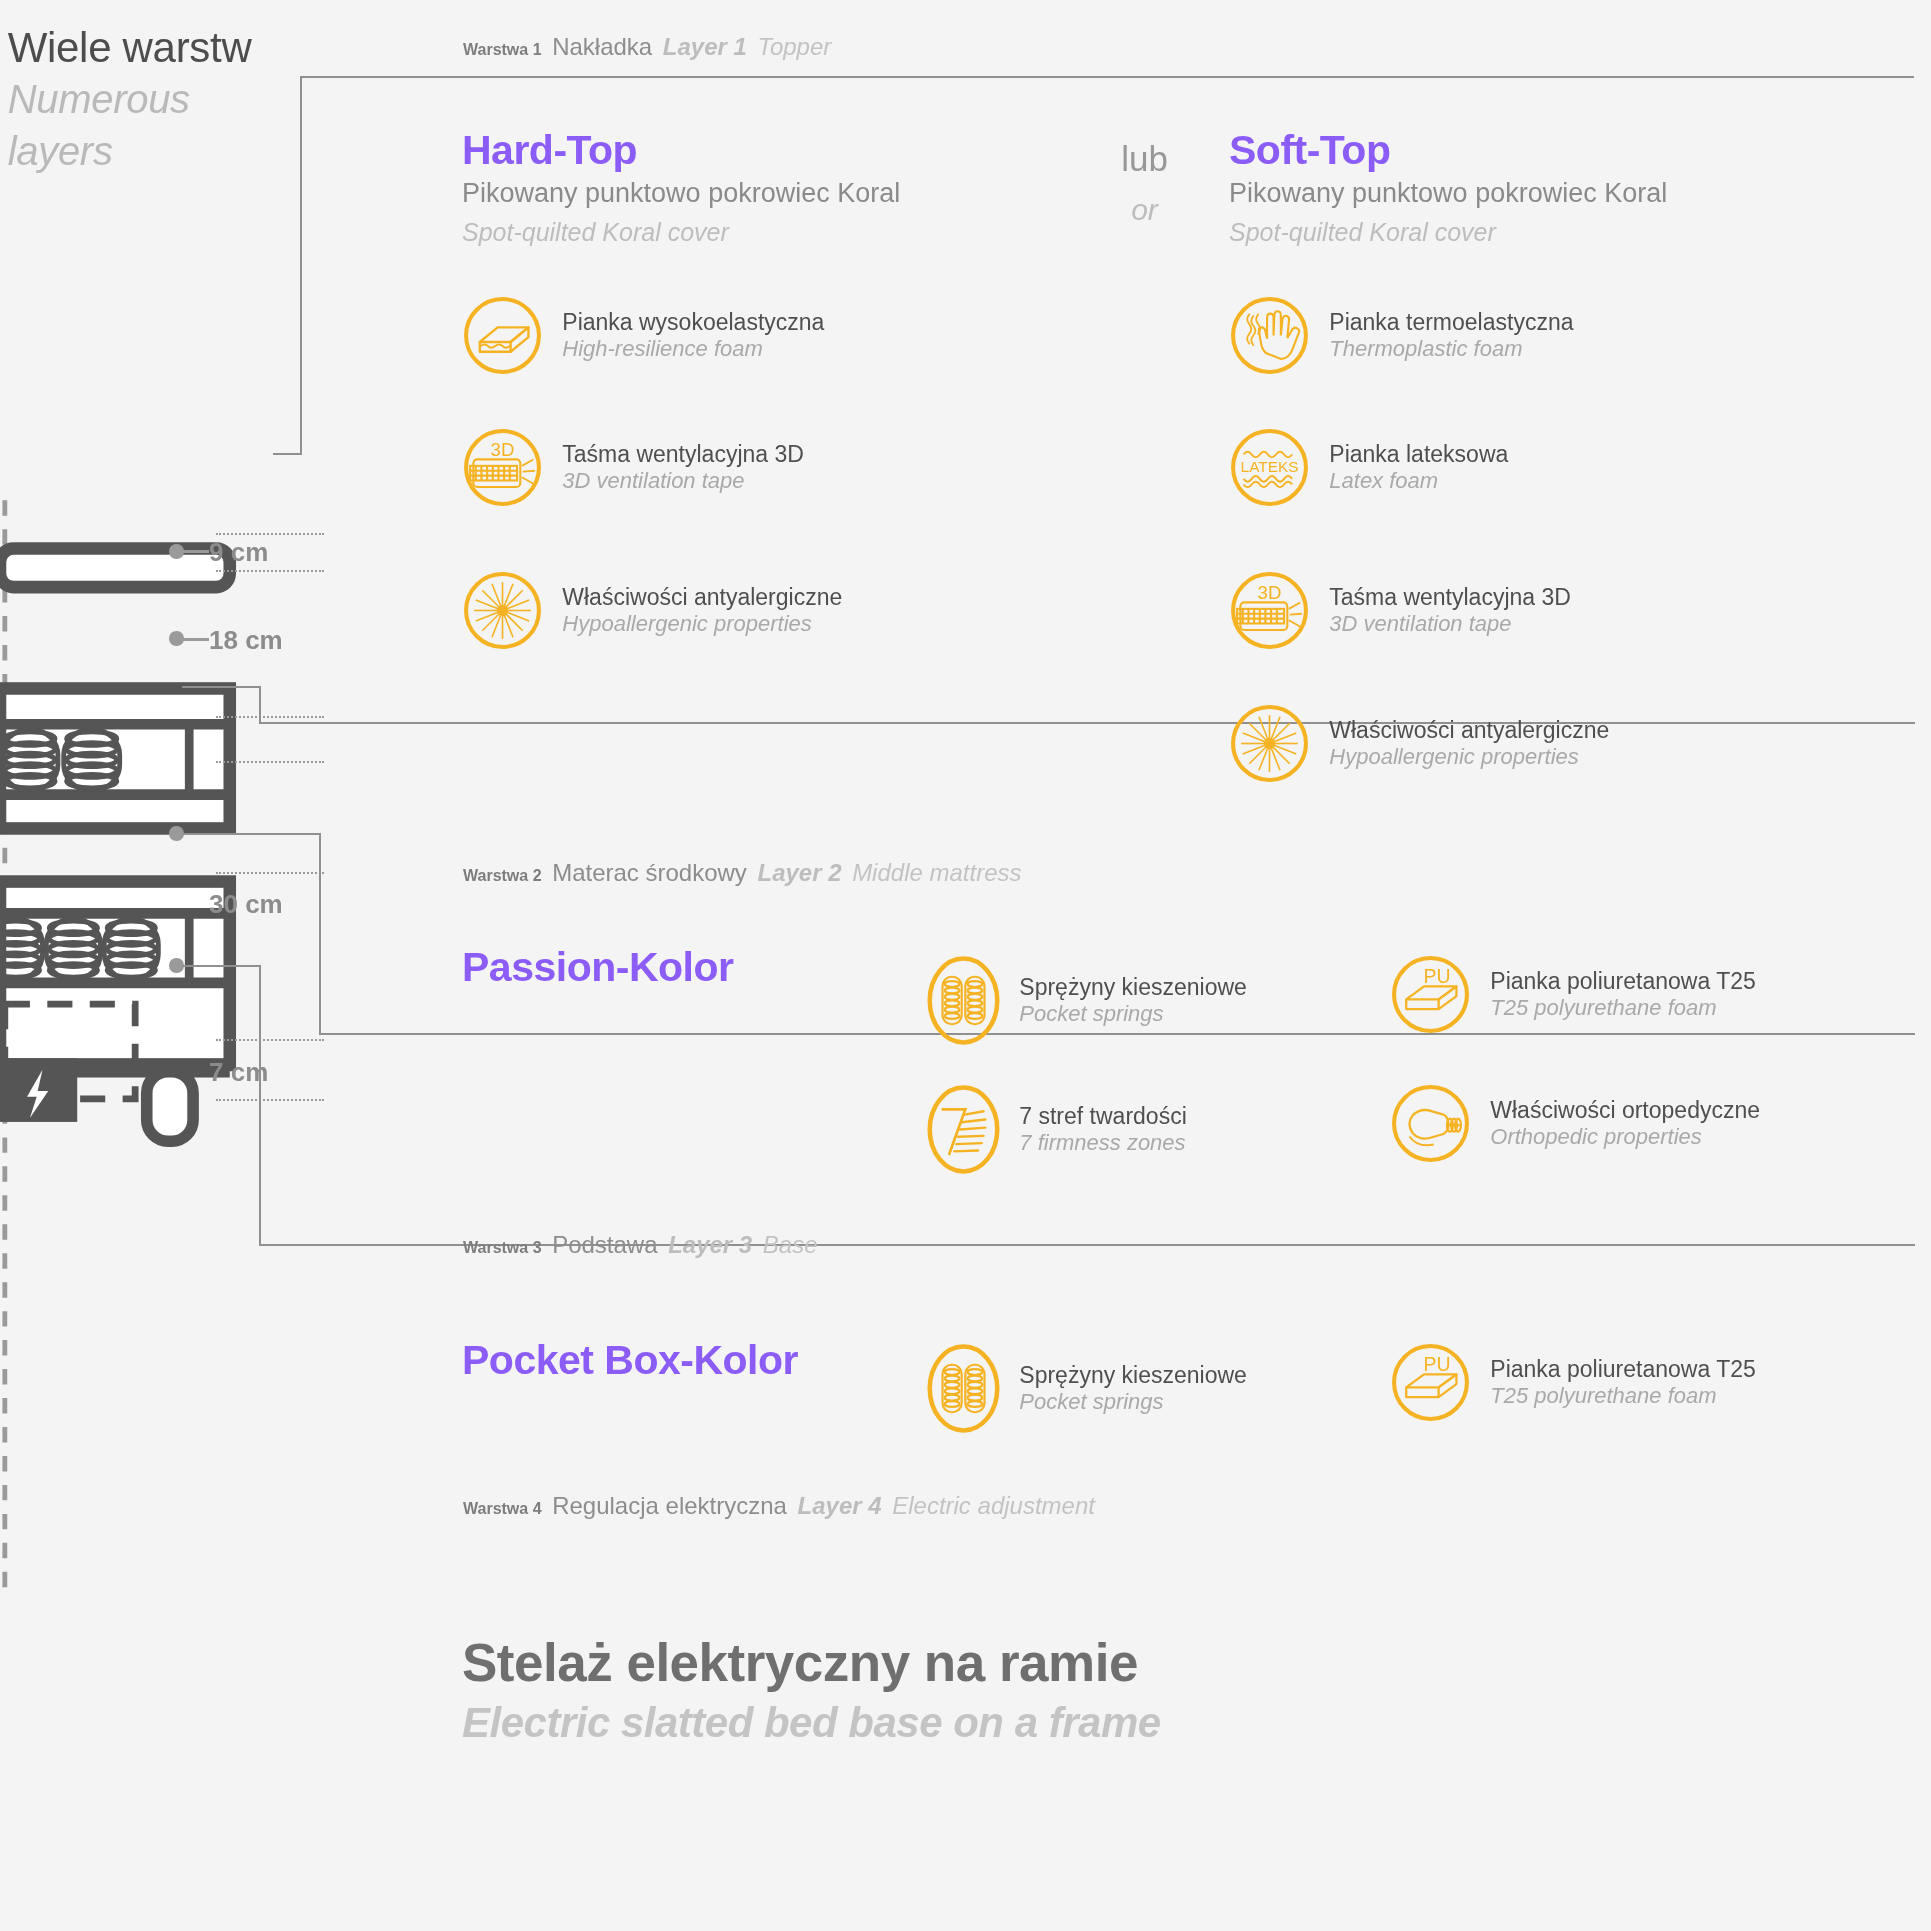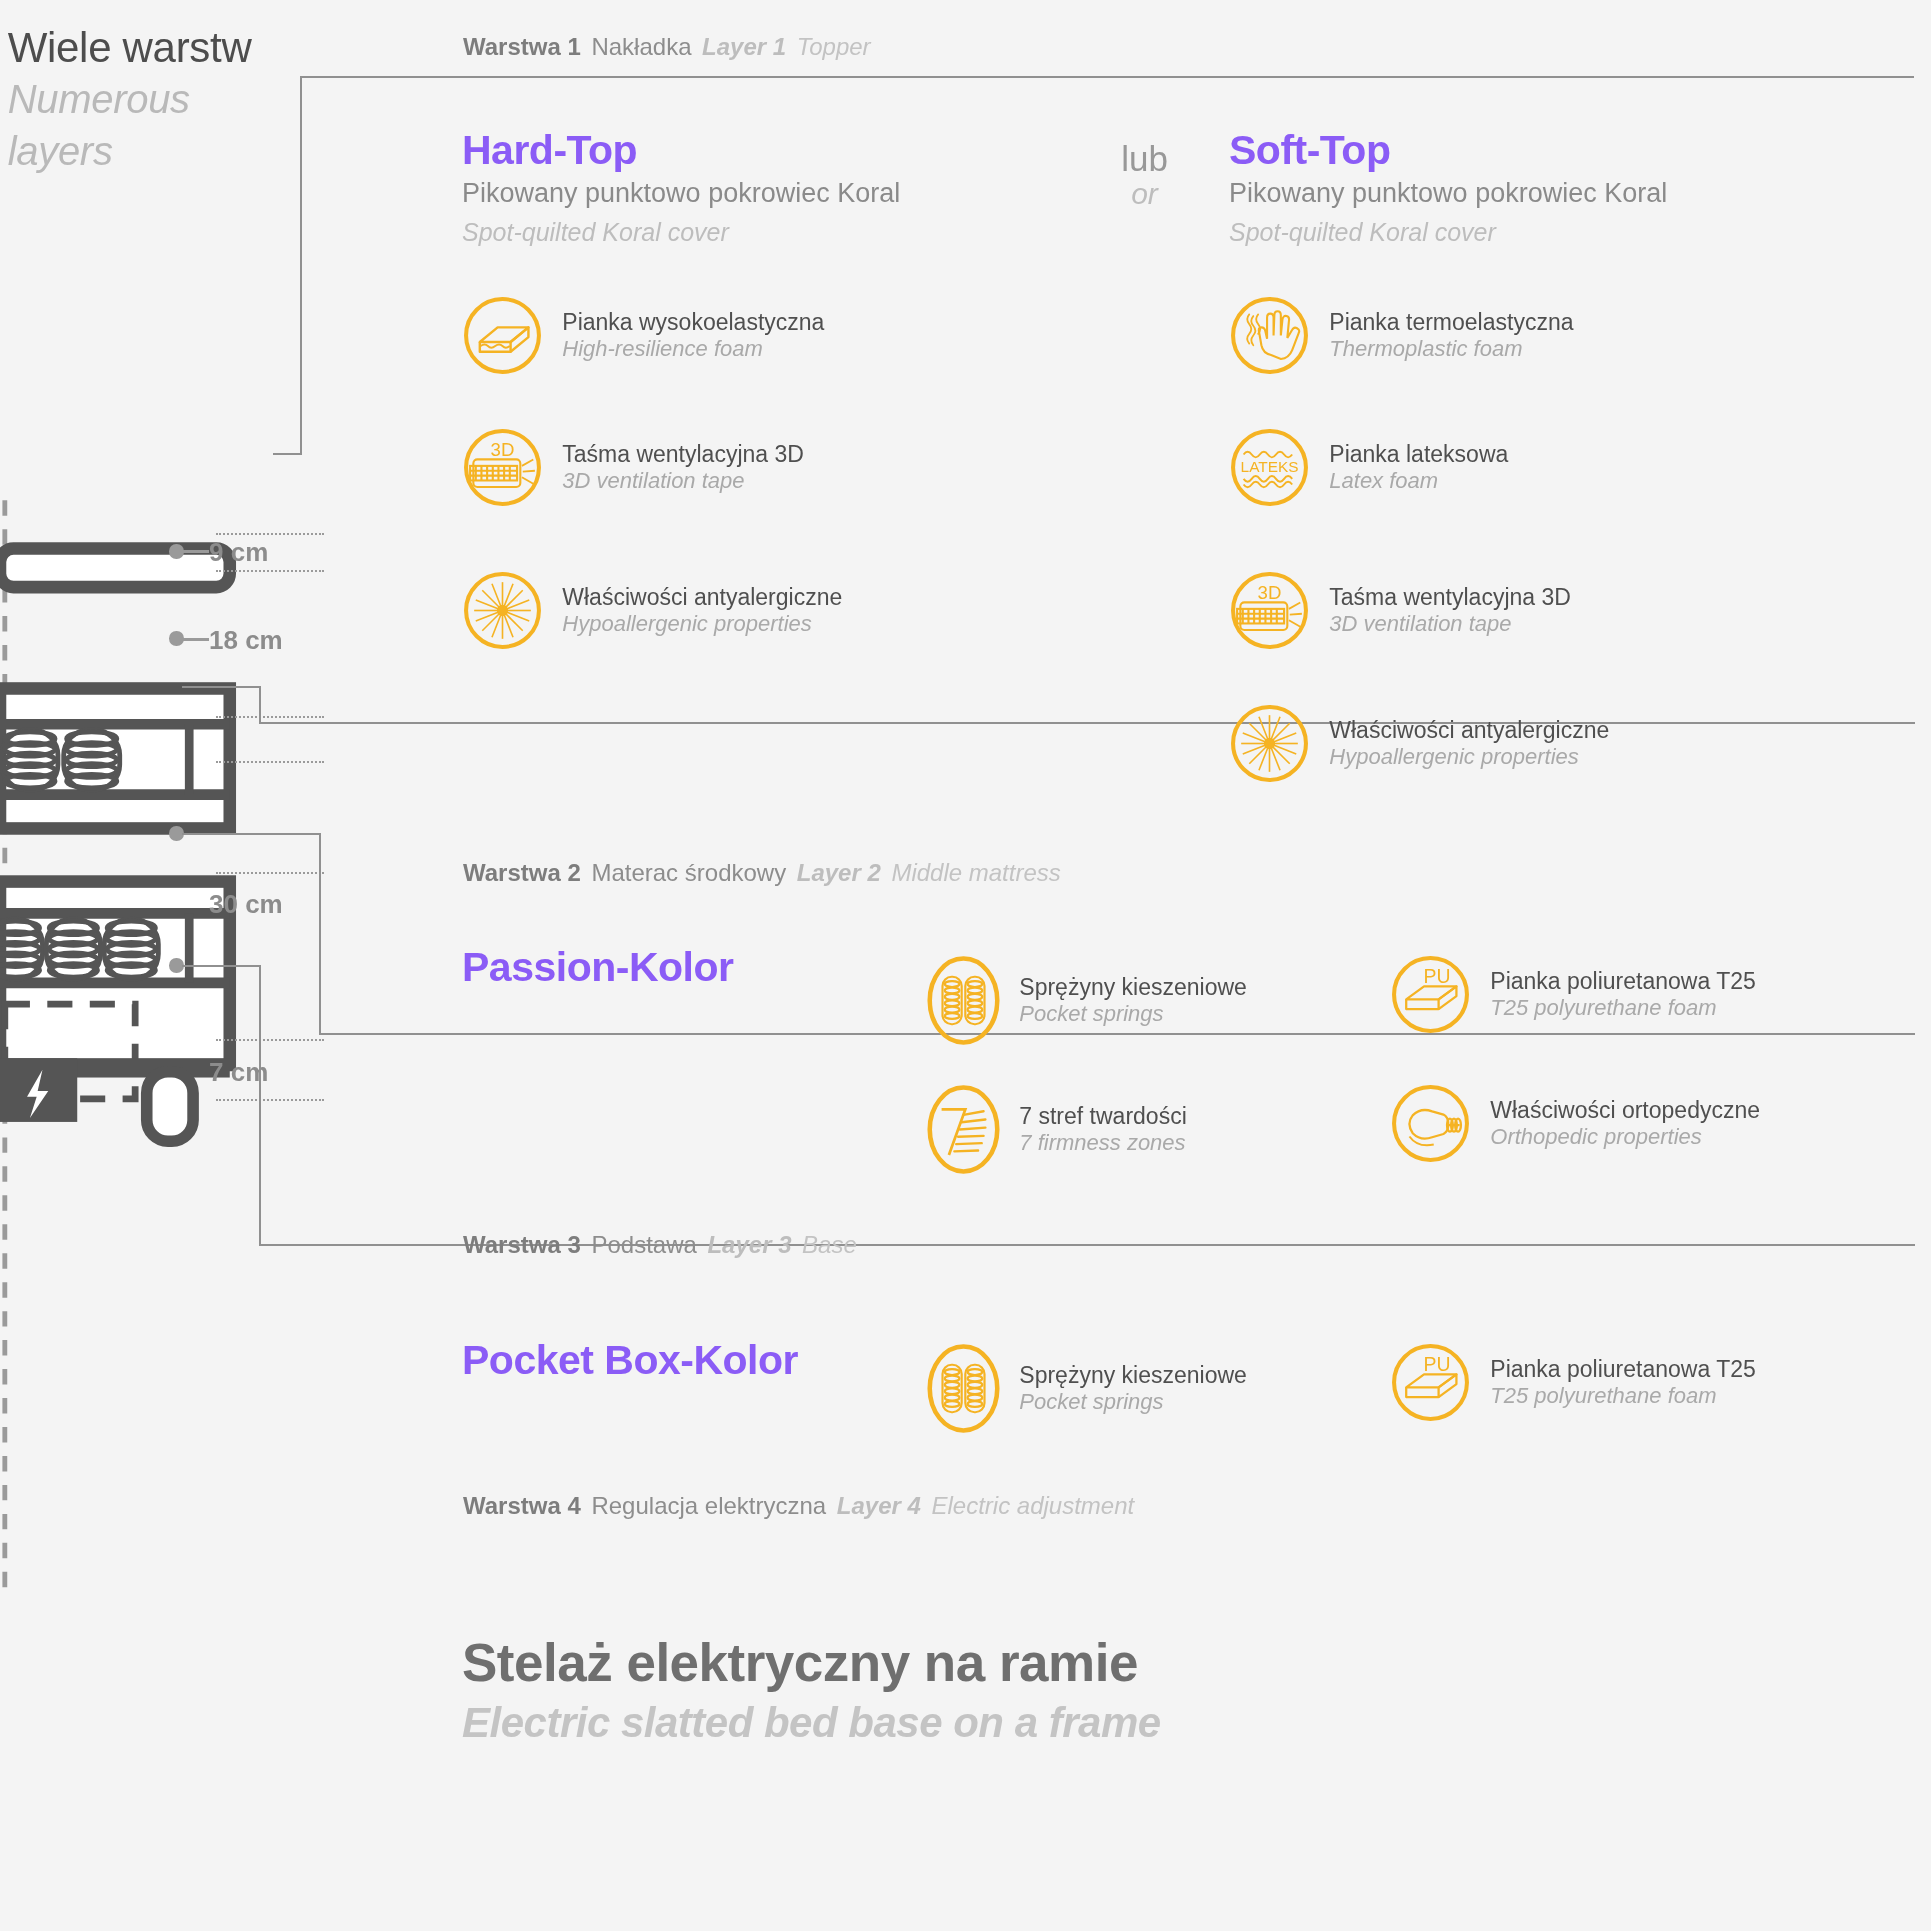--- a/index.html
+++ b/index.html
@@ -19,21 +19,21 @@
     font-size:42px;line-height:1.12;color:#4d4d4d;font-weight:400;
     letter-spacing:-0.3px;
   }
   #headline .en{
     font-size:40px;line-height:1.2;color:#b9b9b9;font-style:italic;
     font-weight:400;letter-spacing:-0.3px;margin-top:3.9px;
   }
 
   
   .layer-banner{position:absolute;display:flex;align-items:baseline;gap:10.6px;white-space:nowrap;}
-  .layer-banner .bn{font-weight:bold;font-size:24px;color:#7d7d7d;}
+  .layer-banner .bn{font-weight:bold;font-size:16px;color:#7d7d7d;}
   .layer-banner .pl{font-size:24px;color:#8d8d8d;font-weight:400;}
   .layer-banner .en-b{font-weight:bold;font-style:italic;font-size:24px;color:#bdbdbd;}
   .layer-banner .en{font-style:italic;font-size:24px;color:#c3c3c3;}
 
   
   .hline{position:absolute;background:#909090;height:1.9px;}
   .vline{position:absolute;background:#909090;width:1.9px;}
 
   
   .prod-title{position:absolute;font-weight:bold;font-size:41px;color:#8b5cf6;letter-spacing:-0.5px;white-space:nowrap;}
@@ -43,21 +43,21 @@
   
   .feature{position:absolute;display:flex;align-items:center;gap:19.3px;}
   .ficon{width:81px;height:81px;flex:0 0 81px;}
   .ficon.oval{width:73px;height:93px;flex:0 0 73px;}
   .ftext .pl{font-size:23px;color:#4f4f4f;line-height:1.22;white-space:nowrap;}
   .ftext .en{font-size:22px;color:#a9a9a9;font-style:italic;line-height:1.22;white-space:nowrap;}
 
   
   #oror{position:absolute;text-align:center;}
   #oror .pl{font-size:35px;color:#989898;line-height:1;}
-  #oror .en{font-size:30px;color:#bdbdbd;font-style:italic;line-height:1.2;}
+  #oror .en{font-size:30px;color:#bdbdbd;font-style:italic;line-height:1.2;margin-top:16px;}
 
   
   .dim{position:absolute;font-size:26px;font-weight:bold;color:#8c8c8c;white-space:nowrap;}
   .dot{position:absolute;width:14.5px;height:14.5px;border-radius:50%;background:#9a9a9a;}
   .dash-h{position:absolute;height:0;border-top:2.9px dotted #9a9a9a;}
   .lead{position:absolute;height:2.9px;background:#9a9a9a;}
 
   
   #bottom-title{position:absolute;left:462px;top:1632px;}
   #bottom-title .pl{font-size:53px;font-weight:bold;color:#6f6f6f;letter-spacing:-0.5px;}

